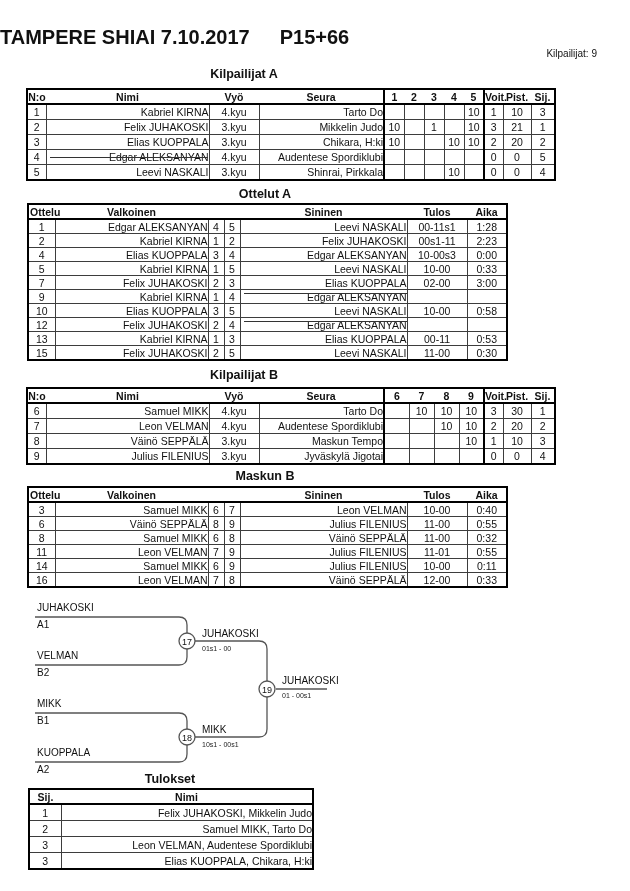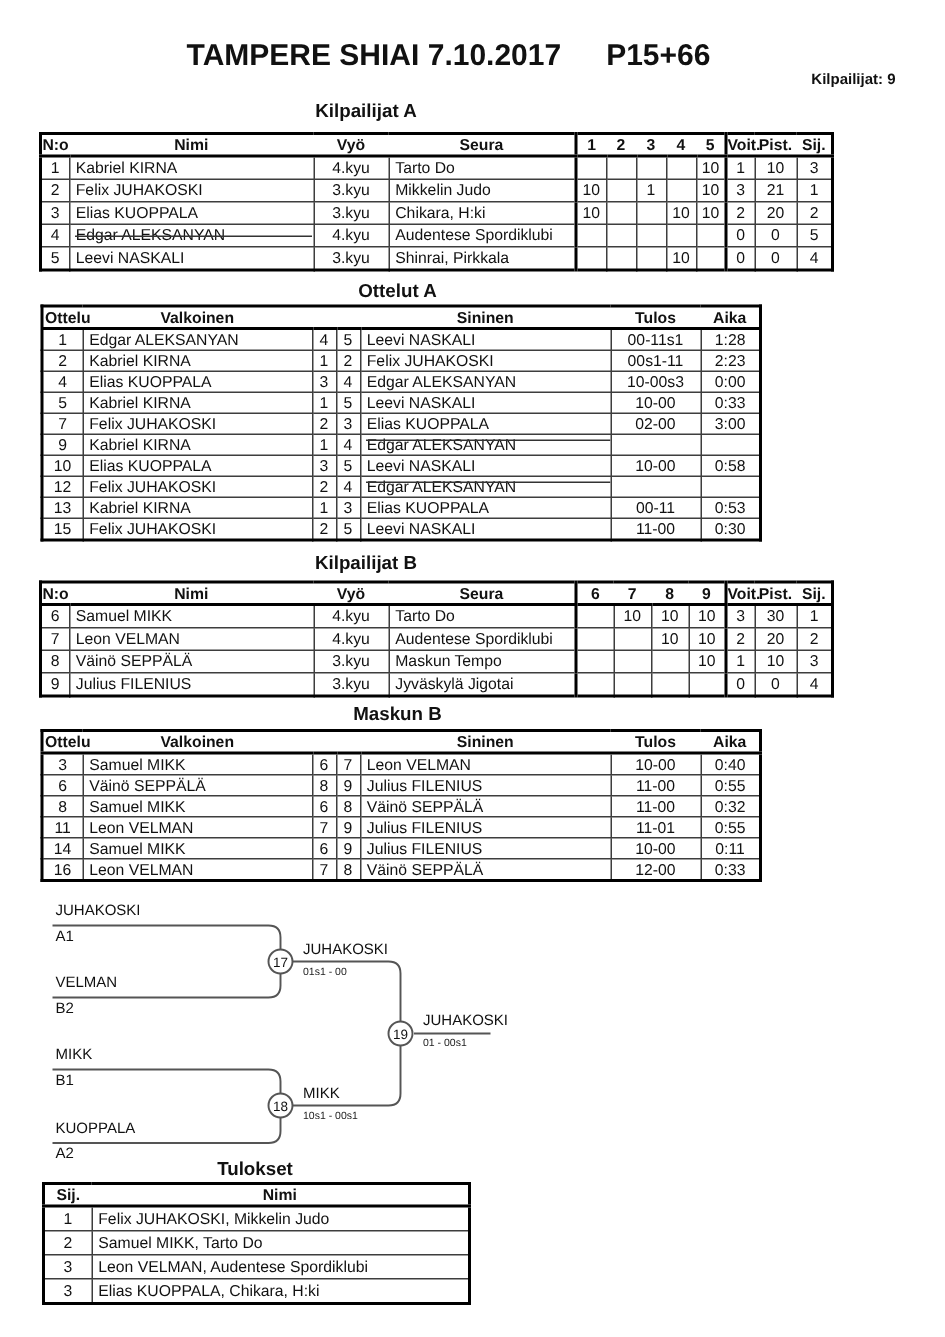--- a/index.html
+++ b/index.html
@@ -1,33 +1,33 @@
 <!DOCTYPE html>
 <html><head>
 <meta charset="utf-8">
 <style>
   html,body{margin:0;padding:0;background:#fff;}
   body{width:630px;height:891px;font-family:"Liberation Sans",sans-serif;color:#111;}
   .page{position:relative;width:630px;height:891px;background:#fff;overflow:hidden;}
   .abs{position:absolute;}
-  .title{top:26px;left:0;width:598px;text-align:center;font-size:20px;font-weight:bold;white-space:nowrap;}
+  .title{top:26px;left:0;width:598px;font-size:20px;font-weight:bold;white-space:nowrap;}
   .title .gap{display:inline-block;width:30px;}
-  .count{top:48px;right:33px;font-size:10px;font-weight:bold;margin-left:48px;}
+  .count{top:48px;right:33px;font-size:10px;font-weight:normal;margin-left:48px;}
   .h-section{font-size:12.5px;font-weight:bold;text-align:center;}
   table{border-collapse:collapse;table-layout:fixed;position:absolute;background:#fff;}
   .tbl{border:2px solid #000;}
   .tbl thead th{font-size:10.5px;font-weight:bold;height:13px;padding:0;border:none;border-bottom:2px solid #000;text-align:center;white-space:nowrap;}
   .tbl td{font-size:10.5px;padding:0;border:1px solid #3d3d3d;position:relative;white-space:nowrap;overflow:hidden;}
   .pool td{height:14px;}
   .match td{height:13px;}
   .results td{height:15px;}
   .tbl thead th.grp{border-left:2px solid #000;}
   .tbl td.grp{border-left:2px solid #000;}
   .match thead th.hl{text-align:center;overflow:visible;padding-left:1px;}
-  .ta-l{text-align:left;padding-left:4px !important;}
+  .ta-l{text-align:right;padding-left:4px !important;}
   .ta-c{text-align:center;}
   .struck-mid::after{content:"";position:absolute;left:3px;right:1px;top:50%;border-top:1px solid #333;}
   .struck-top::after{content:"";position:absolute;left:3px;right:0;top:3px;border-top:1px solid #333;}
   .bk{position:absolute;font-size:10px;white-space:nowrap;color:#111;}
   .bk.score{font-size:7px;color:#222;}
   svg text{font-family:"Liberation Sans",sans-serif;font-size:9px;fill:#111;}
 </style>
 </head>
 <body>
 

